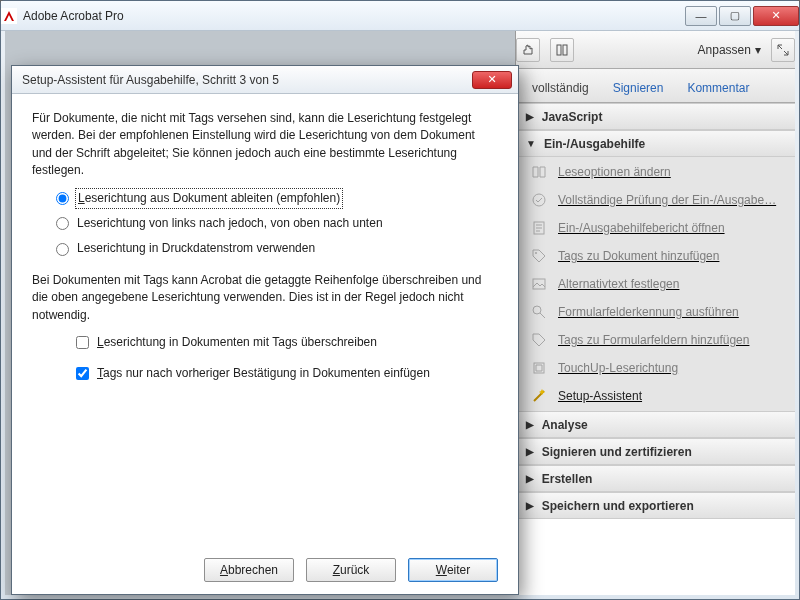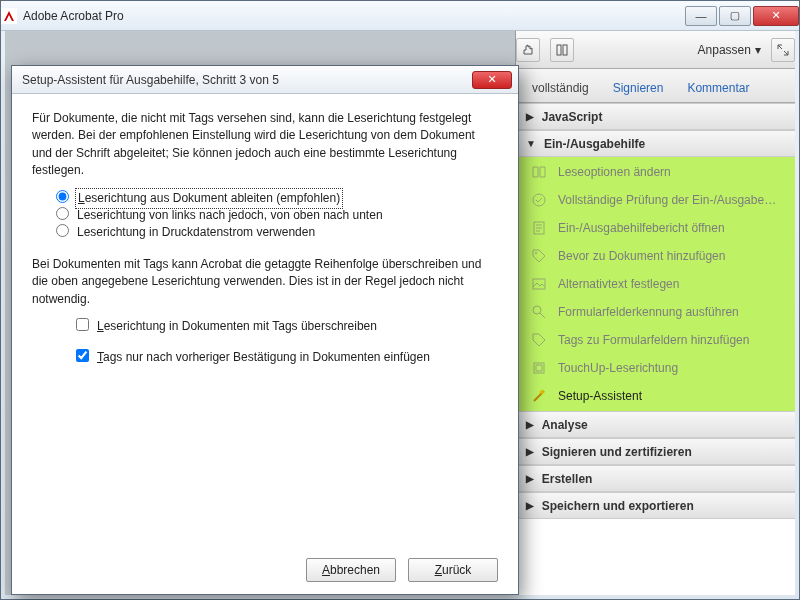--- a/index.html
+++ b/index.html
@@ -24,35 +24,35 @@
 .sq-btn { width:24px; height:24px; border:1px solid #bbb; background:linear-gradient(#fafafa,#e6e6e6); border-radius:2px; display:flex; align-items:center; justify-content:center; }
 
 .tabrow { height: 34px; background: linear-gradient(#f6f6f6,#e3e3e3); border-bottom:1px solid #aaa; display:flex; align-items:stretch; padding:4px 6px; gap:4px; }
 .tab { padding: 8px 10px 0 10px; color:#2a66b8; cursor:pointer; }
 .tab.cut { color:#444; }
 
 .panel-list { position:absolute; top:72px; left:0; right:0; bottom:0; overflow:auto; }
 .sect { border-top:1px solid #ccc; }
 .sect-head { height:26px; background:linear-gradient(#f7f7f7,#e1e1e1); border-bottom:1px solid #ccc; display:flex; align-items:center; padding:0 10px; gap:8px; font-weight:bold; color:#333; cursor:pointer; }
 .sect-head .tri { font-size:10px; }
-.sect-body { background:#bef264; padding:1px 0; }
+.sect-body { background:#e5e5e5; padding:1px 0;text-decoration:underline; }
 .tool-item { display:flex; align-items:center; gap:10px; padding:5px 14px; color:#7d7d7d; cursor:pointer; }
 .tool-item.active { color:#222; }
 .tool-item .ticon { width:18px; height:18px; opacity:.55; display:flex; align-items:center; justify-content:center; }
 .tool-item.active .ticon { opacity:1; }
 
 
 .dialog { position:absolute; left:6px; top:34px; width:508px; height:530px; background:#fff; border:1px solid #5b6b7b; box-shadow: 4px 6px 18px rgba(0,0,0,.45); }
 .dialog-titlebar { height:28px; background:linear-gradient(#fdfdfe,#e6ecf2); border-bottom:1px solid #b9c3cd; display:flex; align-items:center; padding:0 6px; }
 .dialog-titlebar .dtitle { flex:1; color:#333; padding-left:4px; }
 .dlg-close { width:40px; height:18px; background:linear-gradient(#e66,#c22); border:1px solid #922; border-radius:3px; color:#fff; display:flex; align-items:center; justify-content:center; font-size:11px; }
 .dialog-body { padding:16px 20px; color:#222; line-height:1.45; }
 .dialog-body p { margin-bottom:10px; }
 .radio-group { margin:6px 0 14px 24px; }
-.radio-row, .check-row { display:flex; gap:8px; margin:0 0; }
+.radio-row, .check-row { display:flex; align-items:center; gap:8px; margin:8px 0; }
 .radio-row input, .check-row input { width:13px; height:13px; }
 .underline-first::first-letter { text-decoration:underline; }
 .indent-check { margin:6px 0 14px 44px; }
 .dotted { outline:1px dotted #333; outline-offset:1px; padding:0 1px; }
 
 .dialog-footer { position:absolute; left:0; right:2px; bottom:0; height:48px; display:flex; align-items:center; justify-content:flex-end; gap:12px; padding:0 18px; }
 .btn { min-width:90px; height:24px; border:1px solid #8f8f8f; background:linear-gradient(#fdfdfd,#e6e6e6); border-radius:2px; display:flex; align-items:center; justify-content:center; color:#222; cursor:pointer; }
 .btn.primary { border:1px solid #2f79c4; box-shadow: inset 0 0 0 1px #9fd0ff; }
 
 svg { display:block; }
@@ -149,21 +149,21 @@
                 </span>
                 <span>Ein-/Ausgabehilfebericht öffnen</span>
               </div>
             <div class="tool-item">
                 <span class="ticon">
                   <svg width="16" height="16" viewBox="0 0 16 16">
                     <path d="M2 2h6l6 6-6 6-6-6z" fill="none" stroke="#777"></path>
                     <circle cx="5" cy="5" r="1" fill="#777"></circle>
                   </svg>
                 </span>
-                <span>Bevor zu Dokument hinzufügen</span>
+                <span>Tags zu Dokument hinzufügen</span>
               </div>
             <div class="tool-item">
                 <span class="ticon">
                   <svg width="16" height="16" viewBox="0 0 16 16">
                     <rect x="2" y="3" width="12" height="10" fill="none" stroke="#777"></rect>
                     <path d="M2 11l4-4 3 3 2-2 3 3" fill="none" stroke="#777"></path>
                   </svg>
                 </span>
                 <span>Alternativtext festlegen</span>
               </div>
@@ -272,17 +272,20 @@
         </div>
       </div>
 
       <div class="dialog-footer">
         <div class="btn">
             <span class="underline-first">Abbrechen</span>
           </div>
         <div class="btn">
             <span class="underline-first">Zurück</span>
           </div>
+        <div class="btn primary">
+            <span class="underline-first">Weiter</span>
+          </div>
       </div>
     </div>
 
   </div>
 </div>
 
 </body></html>

